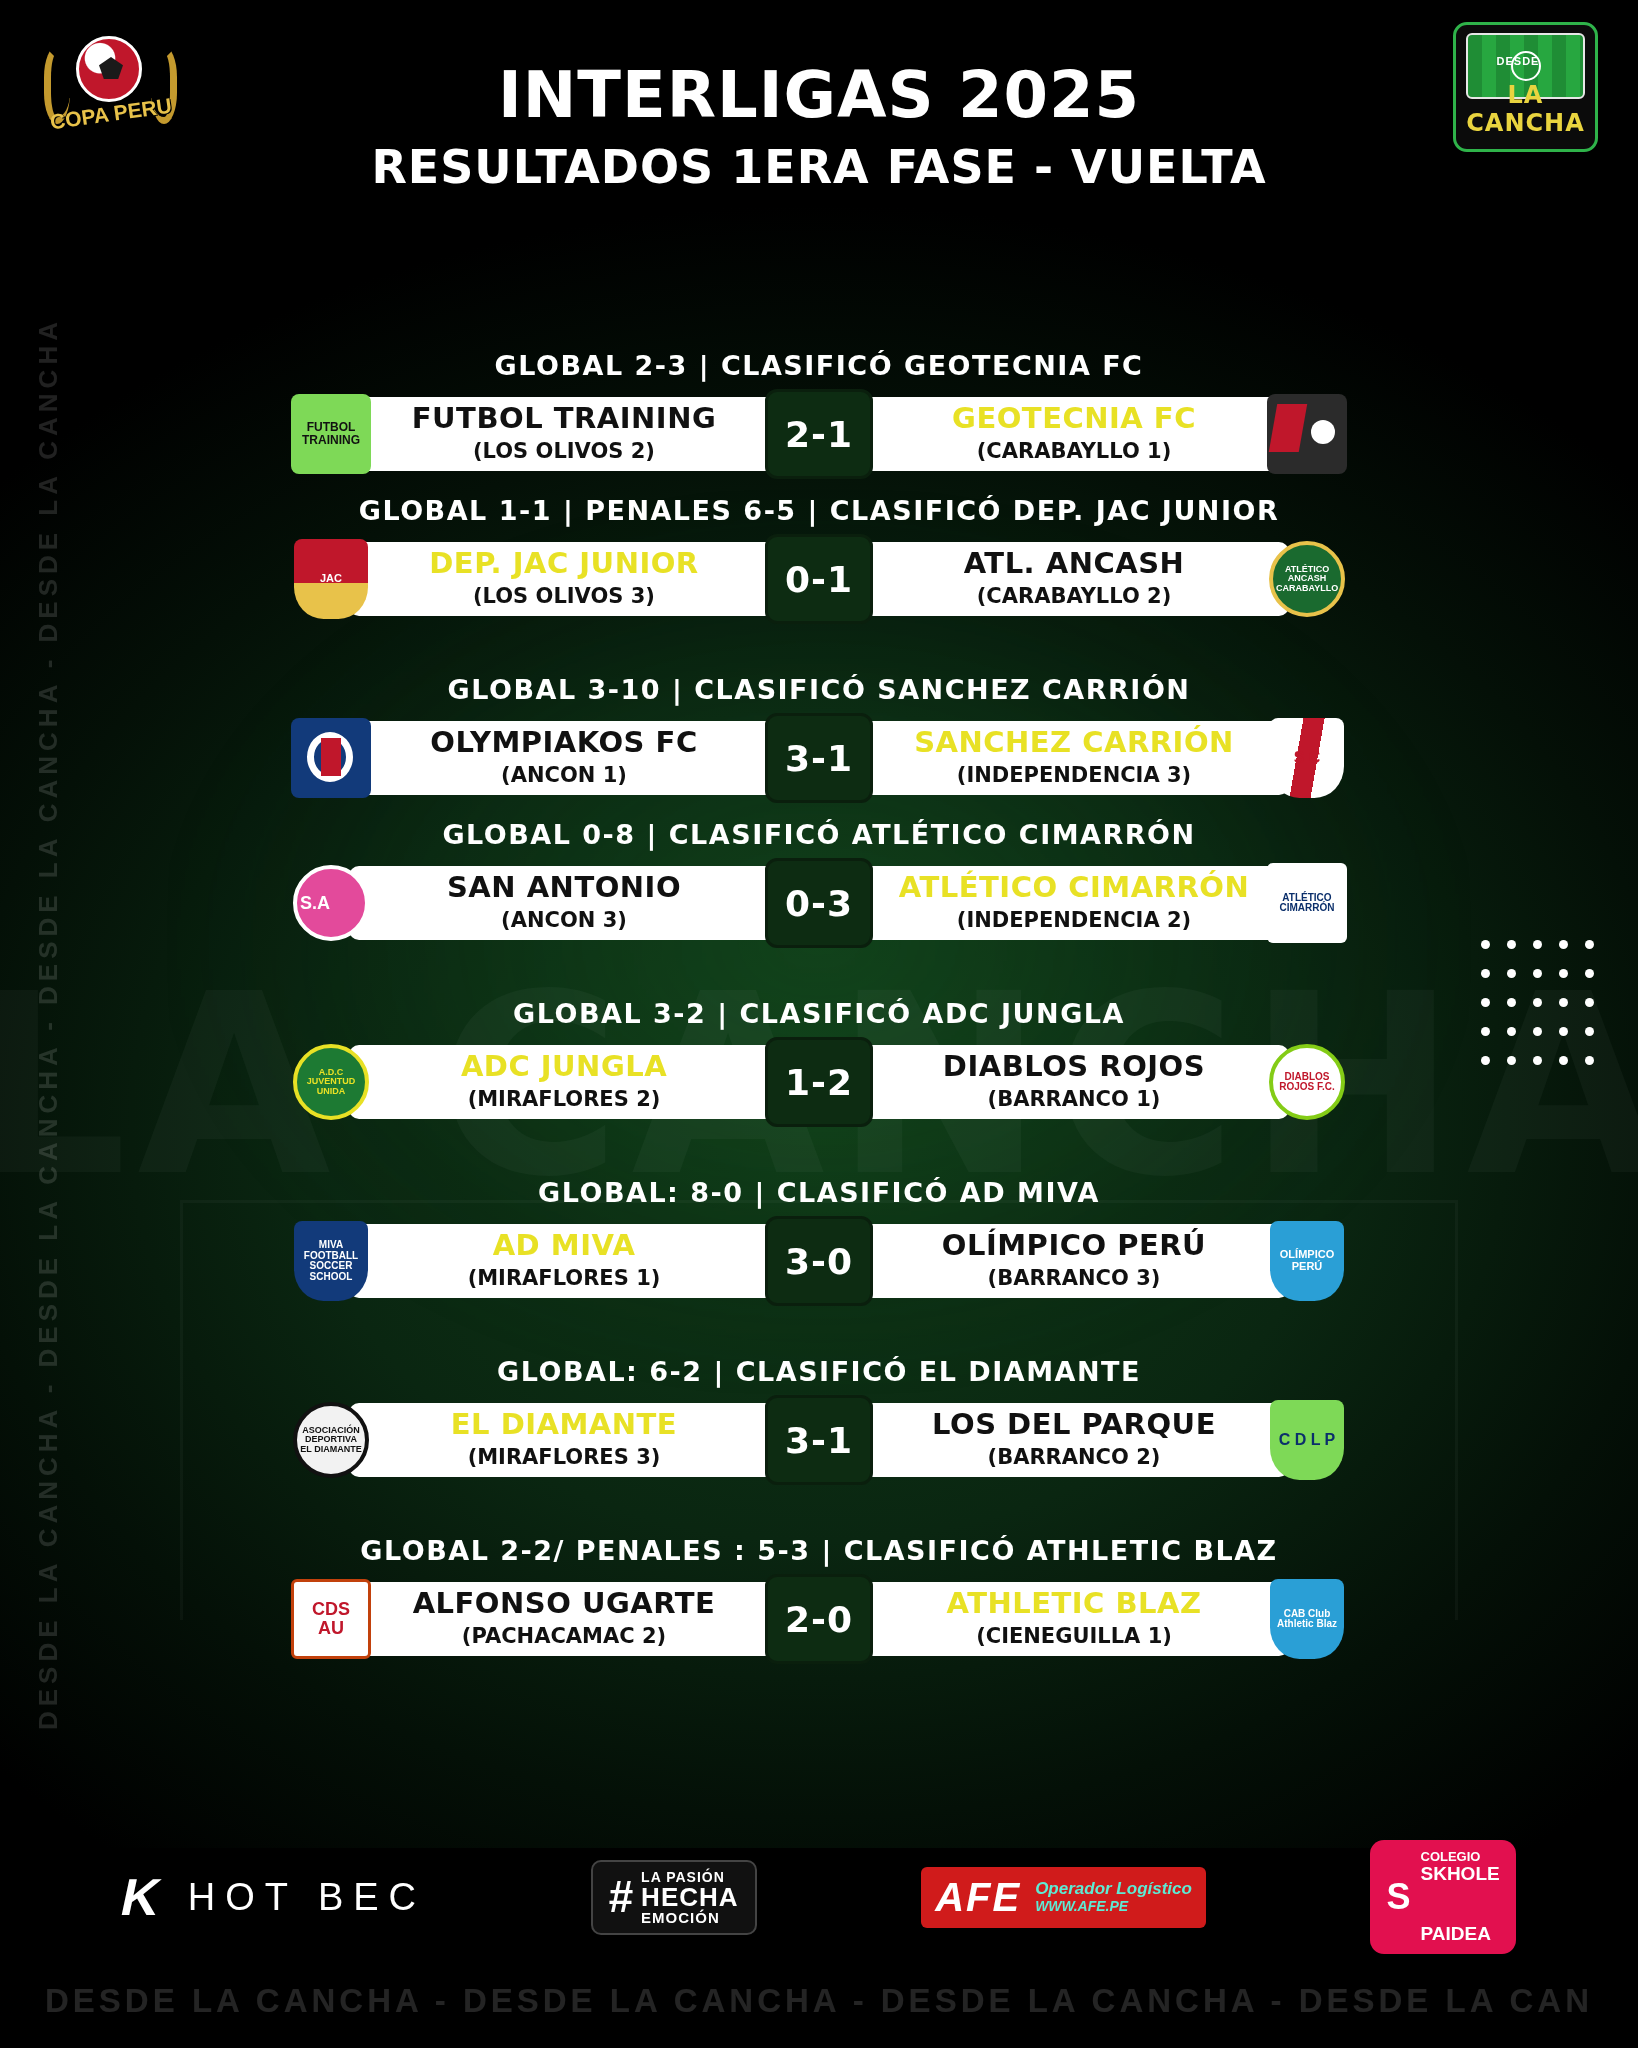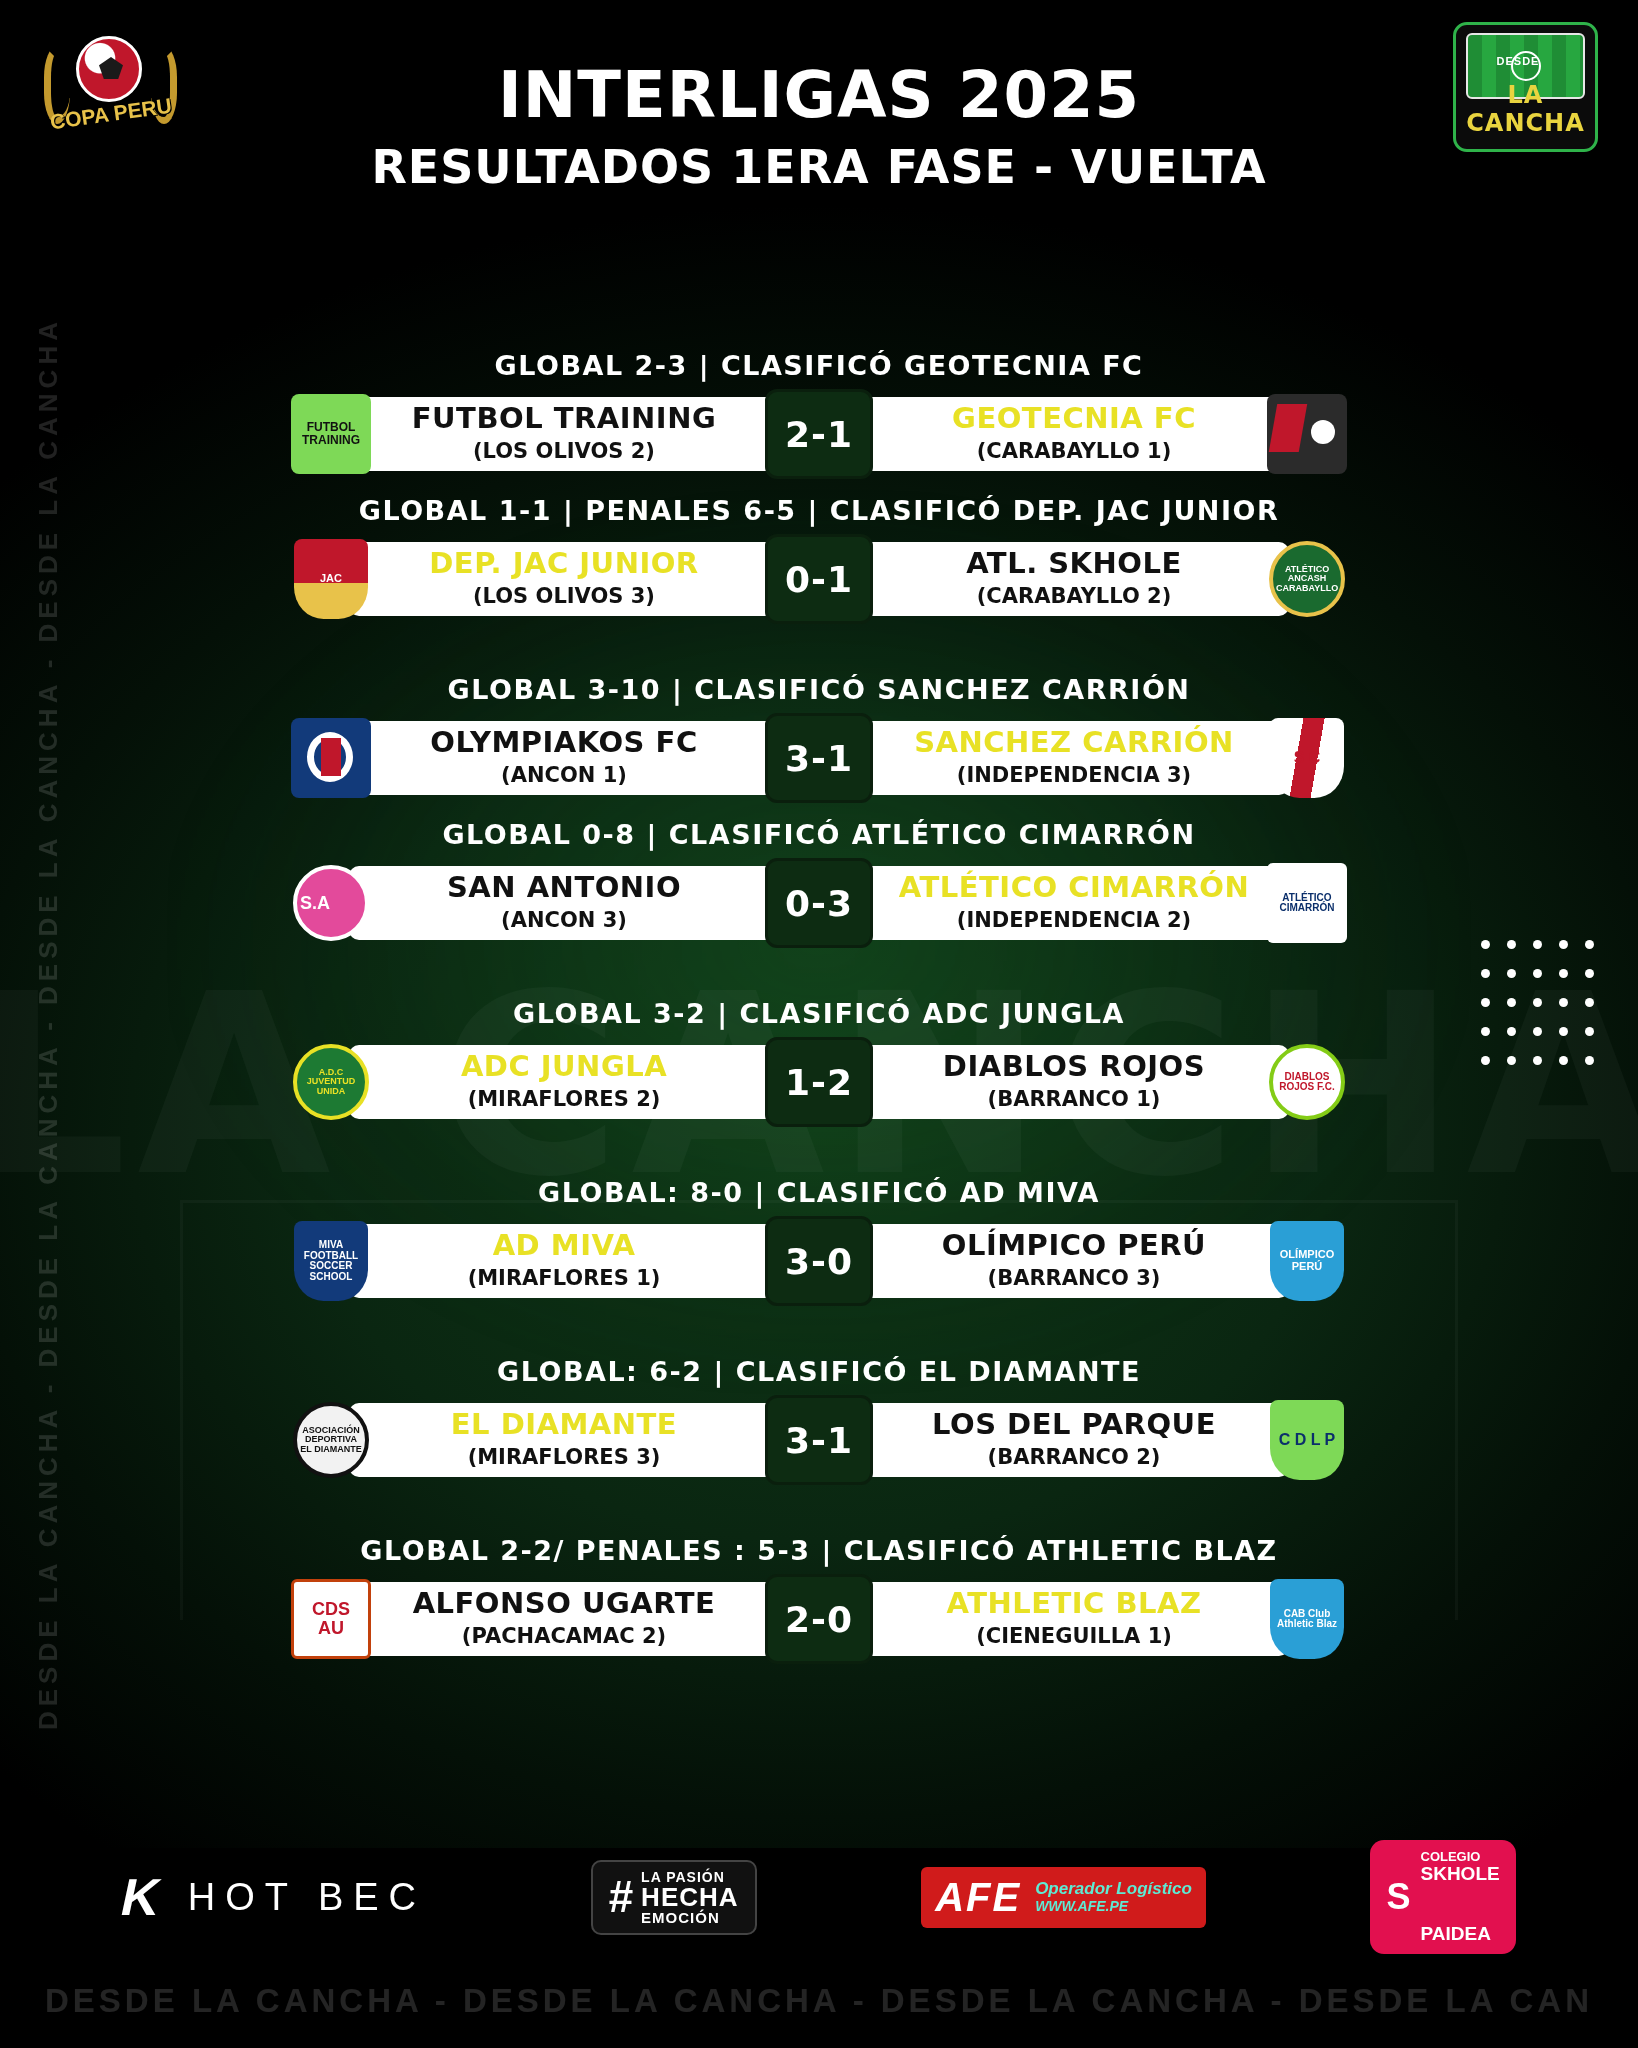--- a/index.html
+++ b/index.html
@@ -500,21 +500,21 @@
         <div class="shield" style="background:linear-gradient(#c0172b 0 55%,#e8c24a 55% 100%);">
           <span>JAC</span>
         </div>
       </div>
       <div class="left">
         <div class="teamname tname-win">DEP. JAC JUNIOR</div>
         <div class="district">(LOS OLIVOS 3)</div>
       </div>
       <div class="score">0-1</div>
       <div class="right">
-        <div class="teamname tname-dark">ATL. SKHOLE</div>
+        <div class="teamname tname-dark">ATL. ANCASH</div>
         <div class="district">(CARABAYLLO 2)</div>
       </div>
       <div class="badge badge-r">
         <div class="round" style="background:#1a6a2f;border:4px solid #e8c24a;font-size:9px;">
           <span>ATLÉTICO ANCASH CARABAYLLO</span>
         </div>
       </div>
     </div>
   </div>
 

